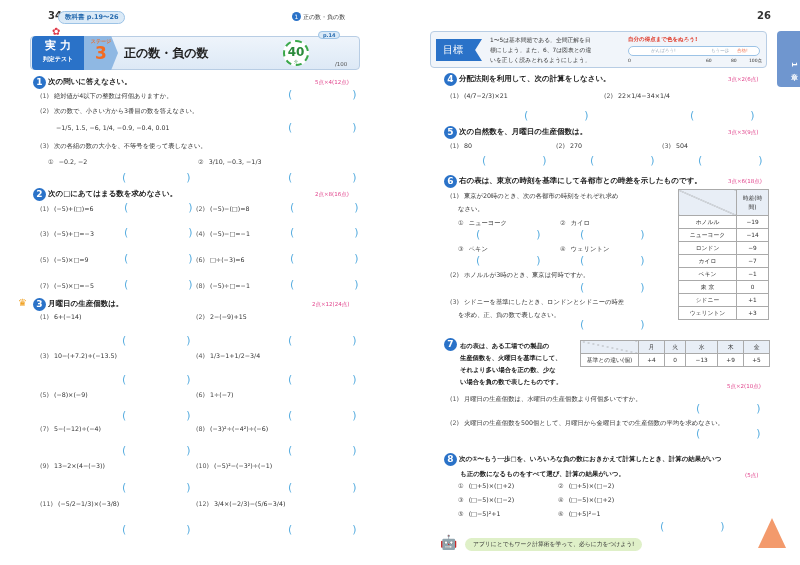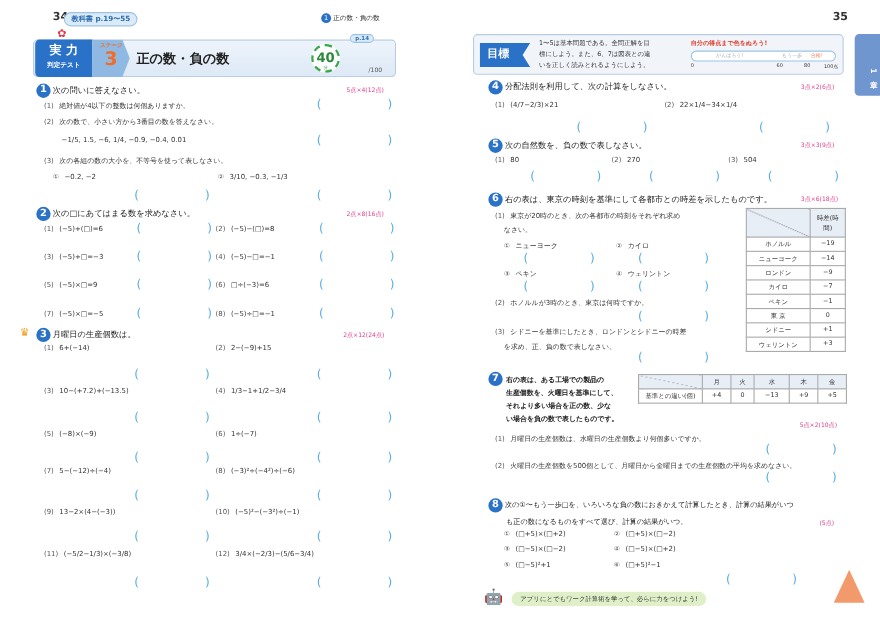--- a/index.html
+++ b/index.html
@@ -2,33 +2,33 @@
 <html><head>
 <meta charset="utf-8">
 <style>
 *{box-sizing:border-box;margin:0;padding:0}
 body{width:800px;height:565px;background:#fff;font-family:"DejaVu Sans",sans-serif;color:#333;position:relative;overflow:hidden;font-size:6.5px}
 .abs{position:absolute}
 .page-num{font-weight:bold;font-size:10px;color:#333}
 .pill{background:#dbeaf7;border:1px solid #9cc3e6;border-radius:8px;padding:1px 6px;font-size:6.5px;color:#2a6db0;font-weight:bold}
 .bracket{color:#5aaee0;font-size:11px}
 .qnum{display:inline-block;width:13px;height:13px;border-radius:50%;background:#2a72c8;color:#fff;font-weight:bold;font-size:9px;text-align:center;line-height:13px;vertical-align:middle;margin-right:2px}
-.qtitle{font-size:7.5px;font-weight:normal;color:#222}
+.qtitle{font-size:7.5px;font-weight:bold;color:#222}
 .pts{color:#e0418a;font-size:5.5px}
 .item{font-size:6.3px;color:#333;white-space:nowrap}
 .sub{color:#555;margin-right:5px}
 table{border-collapse:collapse}
 td{border:1px solid #aaa;font-size:5.8px;text-align:center;padding:0 3px;height:13px;color:#333}
 .hdr{background:#e8eef6}
 </style>
 </head>
 <body>
 
 <div class="abs page-num" style="left:48px;top:10px">34</div>
-<div class="abs pill" style="left:58px;top:11px">教科書 p.19〜55</div>
+<div class="abs pill" style="left:58px;top:11px">教科書 p.19〜26</div>
 <div class="abs" style="left:292px;top:12px;font-size:6px;color:#333">
   <span style="display:inline-block;width:9px;height:9px;border-radius:50%;background:#2a72c8;color:#fff;font-size:6px;text-align:center;line-height:9px">1</span>
   <span>正の数・負の数</span>
 </div>
 
 <div class="abs" style="left:30px;top:36px;width:330px;height:34px;background:linear-gradient(#eef4fb,#dde9f6);border:1px solid #b8cde4;border-radius:4px"></div>
 <div class="abs" style="left:32px;top:36px;width:52px;height:34px;background:#2a72c8;border-radius:4px 0 0 4px">
   <div style="color:#fff;font-weight:bold;font-size:11px;text-align:center;margin-top:2px">実 力</div>
   <div style="color:#fff;font-weight:bold;font-size:6px;text-align:center;margin-top:2px">判定テスト</div>
 </div>
@@ -100,25 +100,25 @@
 <div class="abs bracket" style="left:288px;top:373px">(<span style="display:inline-block;width:60px"></span>)</div>
 <div class="abs bracket" style="left:122px;top:409px">(<span style="display:inline-block;width:60px"></span>)</div>
 <div class="abs bracket" style="left:288px;top:409px">(<span style="display:inline-block;width:60px"></span>)</div>
 <div class="abs bracket" style="left:122px;top:444px">(<span style="display:inline-block;width:60px"></span>)</div>
 <div class="abs bracket" style="left:288px;top:444px">(<span style="display:inline-block;width:60px"></span>)</div>
 <div class="abs bracket" style="left:122px;top:481px">(<span style="display:inline-block;width:60px"></span>)</div>
 <div class="abs bracket" style="left:288px;top:481px">(<span style="display:inline-block;width:60px"></span>)</div>
 <div class="abs bracket" style="left:122px;top:523px">(<span style="display:inline-block;width:60px"></span>)</div>
 <div class="abs bracket" style="left:288px;top:523px">(<span style="display:inline-block;width:60px"></span>)</div>
 
-<div class="abs page-num" style="left:757px;top:10px">35</div>
+<div class="abs page-num" style="left:757px;top:10px">26</div>
 <div class="abs" style="left:777px;top:31px;width:23px;height:56px;background:#6f96cf;border-radius:4px 0 0 4px;color:#fff;font-weight:bold;font-size:7px;text-align:center;padding-top:10px;line-height:12px;writing-mode:vertical-rl">1章</div>
 
 <div class="abs" style="left:430px;top:31px;width:337px;height:37px;background:#f1f5fa;border:1px solid #b8cde4;border-radius:4px"></div>
-<div class="abs" style="left:436px;top:39px;width:46px;height:22px;background:#2a72c8;clip-path:polygon(0 0,100% 0,85% 50%,100% 100%,0 100%);color:#fff;font-weight:bold;font-size:10px;line-height:22px;padding-left:7px">目標</div>
+<div class="abs" style="left:436px;top:39px;width:46px;height:22px;background:#2a72c8;clip-path:polygon(0 0,100% 0,85% 50%,100% 100%,0 100%);color:#fff;font-weight:normal;font-size:10px;line-height:22px;padding-left:7px">目標</div>
 <div class="abs" style="left:490px;top:35px;font-size:5.8px;line-height:10px;color:#333">
   <div>1〜5は基本問題である。全問正解を目</div>
   <div>標にしよう。また、6、7は図表との違</div>
   <div>いを正しく読みとれるようにしよう。</div>
 </div>
 <div class="abs" style="left:628px;top:36px;font-size:5.5px;color:#e03a2a;font-weight:bold">自分の得点まで色をぬろう!</div>
 <div class="abs" style="left:628px;top:46px;width:132px;height:10px;border:1px solid #9cc3e6;border-radius:5px;background:#fff">
   <span class="abs" style="left:22px;top:1px;font-size:4.5px;color:#9ab">がんばろう!</span>
   <span class="abs" style="left:82px;top:1px;font-size:4.5px;color:#9ab">もう一歩</span>
   <span class="abs" style="left:108px;top:1px;font-size:4.5px;color:#f08060">合格!</span>
@@ -128,21 +128,21 @@
 <div class="abs" style="left:731px;top:58px;font-size:4.5px;color:#333">80</div>
 <div class="abs" style="left:749px;top:58px;font-size:4.5px;color:#333">100点</div>
 
 <div class="abs" style="left:444px;top:73px"><span class="qnum">4</span><span class="qtitle">分配法則を利用して、次の計算をしなさい。</span></div>
 <div class="abs pts" style="left:728px;top:76px">3点×2(6点)</div>
 <div class="abs item" style="left:450px;top:92px"><span class="sub">(1)</span><span>(4/7−2/3)×21</span></div>
 <div class="abs item" style="left:604px;top:92px"><span class="sub">(2)</span><span>22×1/4−34×1/4</span></div>
 <div class="abs bracket" style="left:524px;top:109px">(<span style="display:inline-block;width:56px"></span>)</div>
 <div class="abs bracket" style="left:690px;top:109px">(<span style="display:inline-block;width:56px"></span>)</div>
 
-<div class="abs" style="left:444px;top:126px"><span class="qnum">5</span><span class="qtitle">次の自然数を、負の数で表しなさい。</span></div>
+<div class="abs" style="left:444px;top:126px"><span class="qnum">5</span><span class="qtitle">次の自然数を、月曜日の生産個数は。</span></div>
 <div class="abs pts" style="left:728px;top:129px">3点×3(9点)</div>
 <div class="abs item" style="left:450px;top:142px"><span class="sub">(1)</span><span>80</span></div>
 <div class="abs item" style="left:556px;top:142px"><span class="sub">(2)</span><span>270</span></div>
 <div class="abs item" style="left:662px;top:142px"><span class="sub">(3)</span><span>504</span></div>
 <div class="abs bracket" style="left:482px;top:154px">(<span style="display:inline-block;width:56px"></span>)</div>
 <div class="abs bracket" style="left:590px;top:154px">(<span style="display:inline-block;width:56px"></span>)</div>
 <div class="abs bracket" style="left:698px;top:154px">(<span style="display:inline-block;width:56px"></span>)</div>
 
 <div class="abs" style="left:444px;top:175px"><span class="qnum">6</span><span class="qtitle">右の表は、東京の時刻を基準にして各都市との時差を示したものです。</span></div>
 <div class="abs pts" style="left:728px;top:178px">3点×6(18点)</div>

